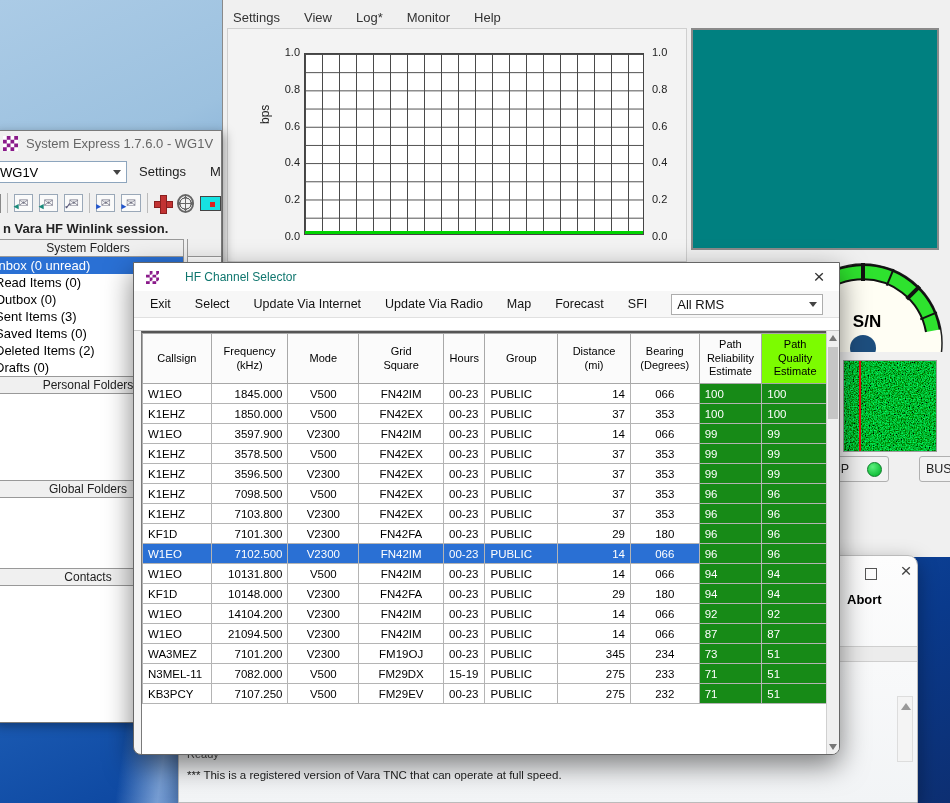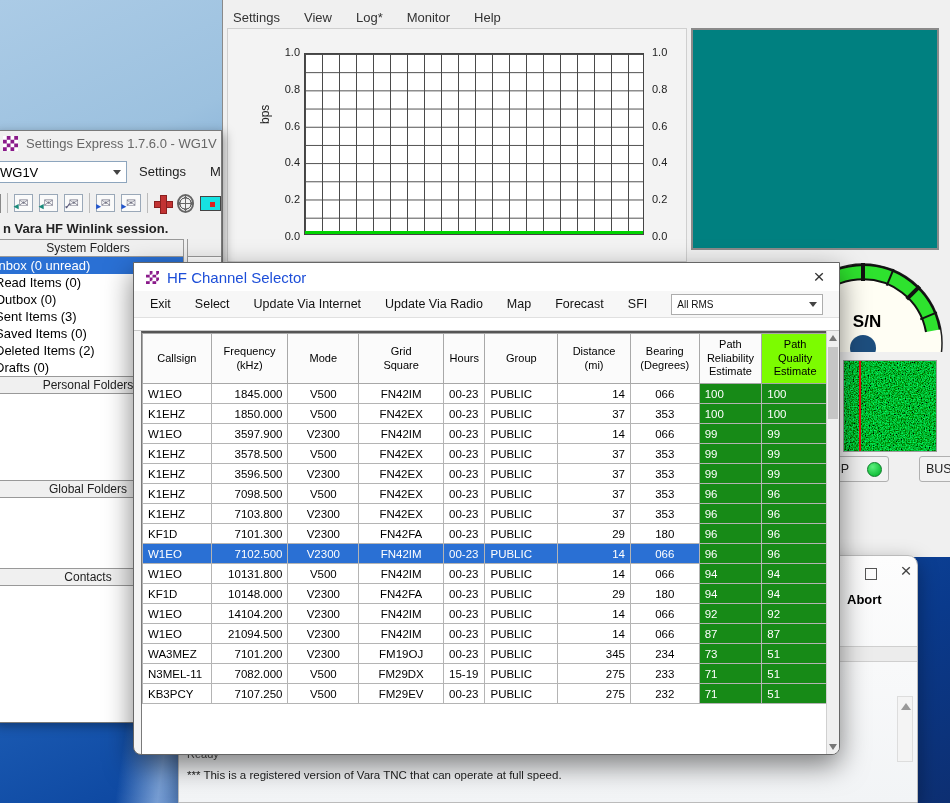--- a/index.html
+++ b/index.html
@@ -134,28 +134,28 @@
   .ready { position:absolute; left:8px; top:192px; font-size:11px; color:#444; }
   .registered { position:absolute; left:8px; top:213px; font-size:11.5px; color:#222; }
 
   
   .selector-window { position:absolute; left:133px; top:262px; width:707px; height:493px;
     background:#f4f4f4; border:1px solid #666; border-radius:0 0 8px 8px; overflow:hidden;
     z-index:4; box-shadow:0 10px 28px rgba(0,0,0,.5); }
   .sel-titlebar { position:absolute; left:0; top:0; right:0; height:28px; background:#fff;
     display:flex; align-items:center; padding-left:12px; }
   .checker.small { width:13px; height:13px; background-size:6.5px 6.5px; }
-  .sel-title { margin-left:8px; font-size:15px; color:#1d4ed8; }
+  .sel-title { margin-left:26px; font-size:12px; color:#0f766e; }
   .sel-close { position:absolute; right:8px; top:2px; width:24px; height:24px;
     font-size:19px; color:#333; text-align:center; line-height:24px; }
   .sel-menubar { position:absolute; left:0; top:28px; right:0; height:27px; background:#f7f7f7;
     display:flex; align-items:center; gap:24px; padding-left:16px; font-size:12.5px; color:#111;
     border-bottom:1px solid #e0e0e0; }
   .sel-combo { position:relative; width:152px; height:21px; background:#fff;
-    border:1px solid #adadad; font-size:10px; display:flex; align-items:center; padding-left:5px; }
+    border:1px solid #adadad; font-size:13px; display:flex; align-items:center; padding-left:5px; }
   .sel-substrip { position:absolute; left:0; top:55px; right:0; height:13px; background:#fff;
     border-bottom:1px solid #c8c8c8; }
   .table-wrap { position:absolute; left:7px; top:68px; right:13px; bottom:0; overflow:hidden;
     background:#fff; border-left:1px solid #7a7a7a; border-top:2px solid #555; }
   table.channels { border-collapse:collapse; table-layout:fixed; width:687px; }
   .channels th { height:50px; background:#fbfbfb; border:1px solid #a8a8a8;
     font-weight:normal; font-size:11px; color:#000; text-align:center;
     white-space:pre-line; line-height:1.25; padding:1px; }
   .channels th.lime { background:#7cfc00; }
   .channels td { height:20px; border:1px solid #b4b4b4; font-size:11.5px; color:#000;
@@ -261,21 +261,21 @@
     <div class="sb">
       <div class="sb-up"></div>
     </div>
     <div class="ready">Ready</div>
     <div class="registered">*** This is a registered version of Vara TNC that can operate at full speed.</div>
   </div>
 
   <div class="winlink-window">
     <div class="wl-titlebar">
       <span class="checker"></span>
-      <span class="wl-title">Settings Express 1.7.6.0 - WG1V</span>
+      <span class="wl-title">System Express 1.7.6.0 - WG1V</span>
     </div>
     <div class="wl-combo">
       <span>WG1V</span>
       <span class="caret"></span>
     </div>
     <div class="wl-menus" id="wl-menus">
         <span>Settings</span>
         <span>Mess</span>
       </div>
     <div class="wl-toolbar">

